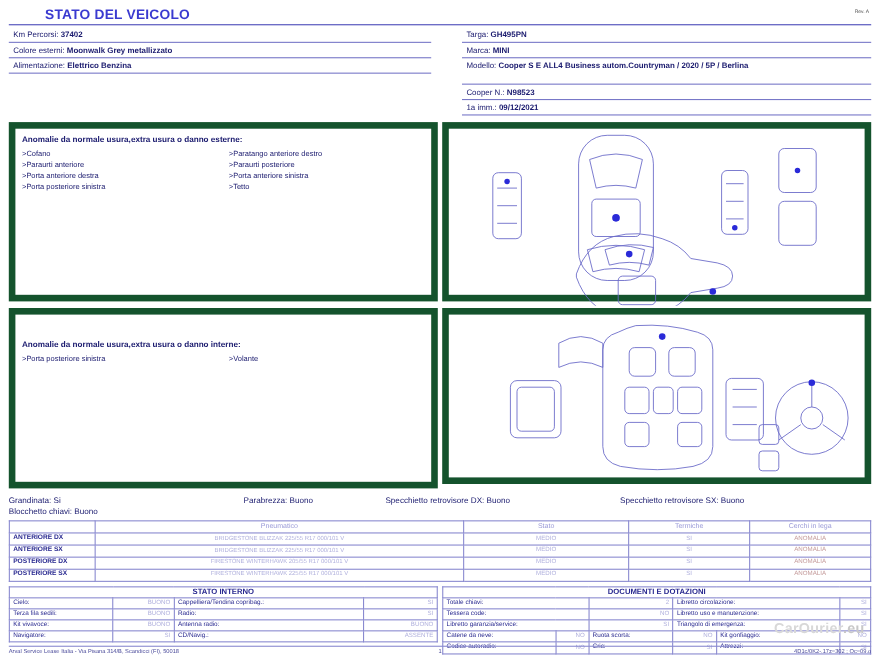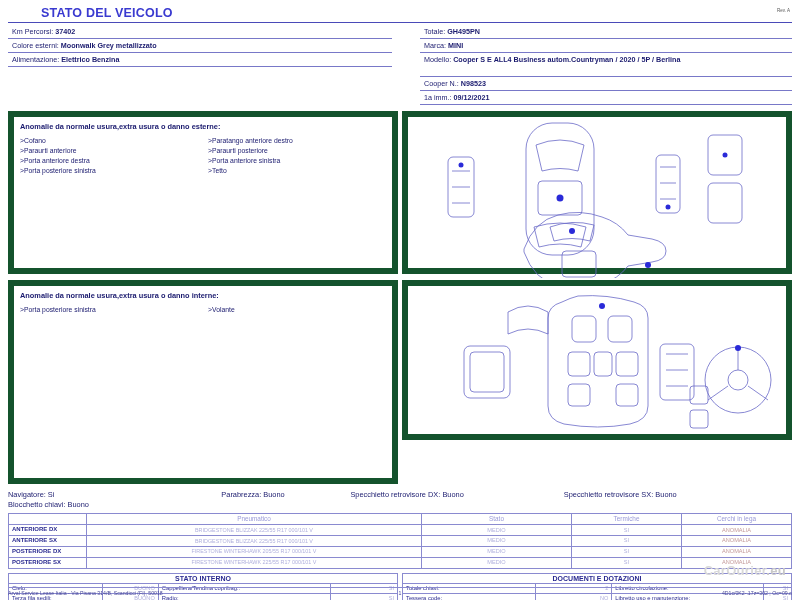--- a/index.html
+++ b/index.html
@@ -44,21 +44,21 @@
   .tall { min-height: 24px; }
 
   
   .boxwrap { display: flex; margin-top: 6px; }
   .box {
     border: 6px solid #14532d;
     position: relative;
   }
   .box-left { width: 392px; height: 163px; padding: 5px 6px; }
   .box-right { width: 390px; height: 163px; margin-left: 4px; }
-  .box-left2 { width: 392px; height: 204px; padding: 5px 6px; }
+  .box-left2 { width: 392px; height: 164px; padding: 22px 6px; }
   .box-right2 { width: 390px; height: 160px; margin-left: 4px; }
   .box-title { font-size: 7.4px; font-weight: bold; margin-bottom: 5px; }
   .anomalies { display: flex; gap: 10px; font-size: 6.8px; line-height: 1.45; }
   .anomalies ul { list-style: none; margin: 0; padding: 0; width: 50%; }
   .anomalies li::before { content: "\003E "; }
 
   svg { display: block; }
 
   
   .midline {
@@ -149,21 +149,21 @@
         <span class="lab">Colore esterni:</span>
         <span class="val">Moonwalk Grey metallizzato</span>
       </div>
       <div class="inforow">
         <span class="lab">Alimentazione:</span>
         <span class="val">Elettrico Benzina</span>
       </div>
     </div>
     <div class="topcol right">
       <div class="inforow">
-        <span class="lab">Totale:</span>
+        <span class="lab">Targa:</span>
         <span class="val">GH495PN</span>
       </div>
       <div class="inforow">
         <span class="lab">Marca:</span>
         <span class="val">MINI</span>
       </div>
       <div class="inforow tall">
         <span class="lab">Modello:</span>
         <span class="val">Cooper S E ALL4 Business autom.Countryman / 2020 / 5P / Berlina</span>
       </div>
@@ -292,21 +292,21 @@
           <g transform="translate(282,100)">
             <rect x="0" y="0" width="18" height="18" rx="3"></rect>
             <rect x="0" y="24" width="18" height="18" rx="3"></rect>
           </g>
         </g>
       </svg>
     </div>
   </div>
 
   <div class="midline">
-    <div class="seg seg1">Navigatore: Si</div>
+    <div class="seg seg1">Grandinata: Si</div>
     <div class="seg seg2">Parabrezza: Buono</div>
     <div class="seg seg3">Specchietto retrovisore DX: Buono</div>
     <div class="seg seg4">Specchietto retrovisore SX: Buono</div>
   </div>
   <div class="subline">Blocchetto chiavi: Buono</div>
 
   <table class="tyres">
     <thead>
       <tr>
         <th></th>

